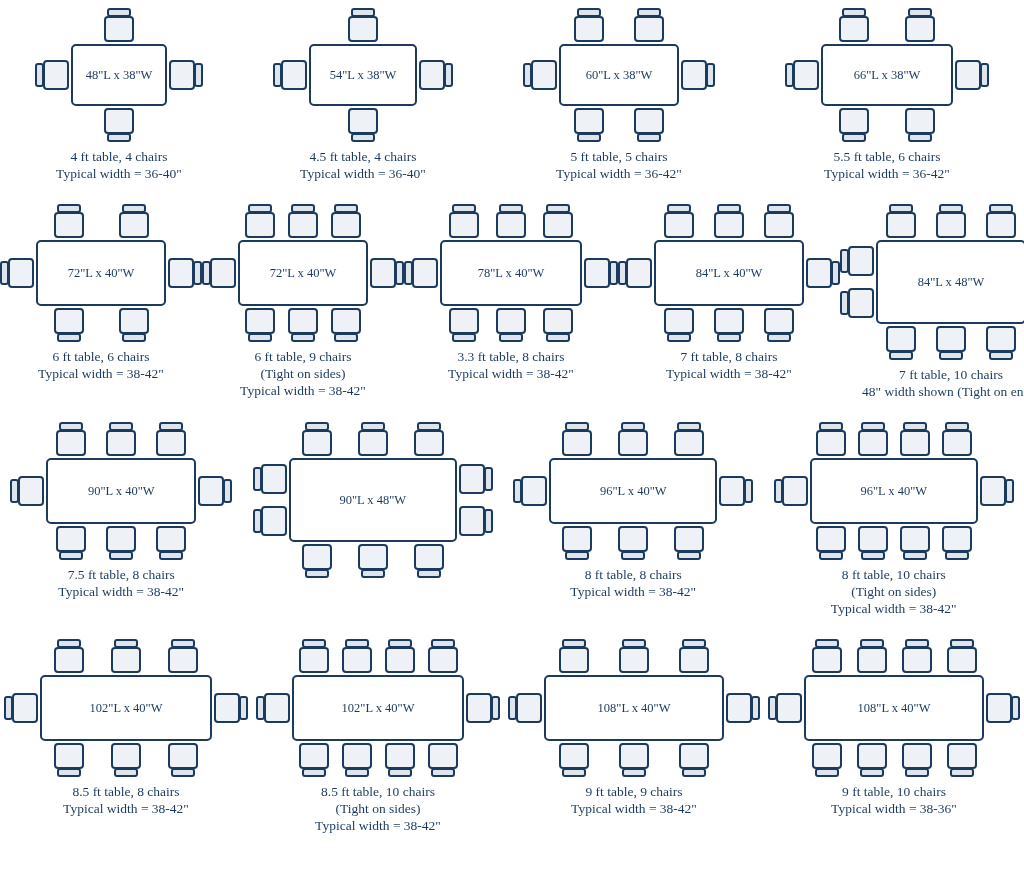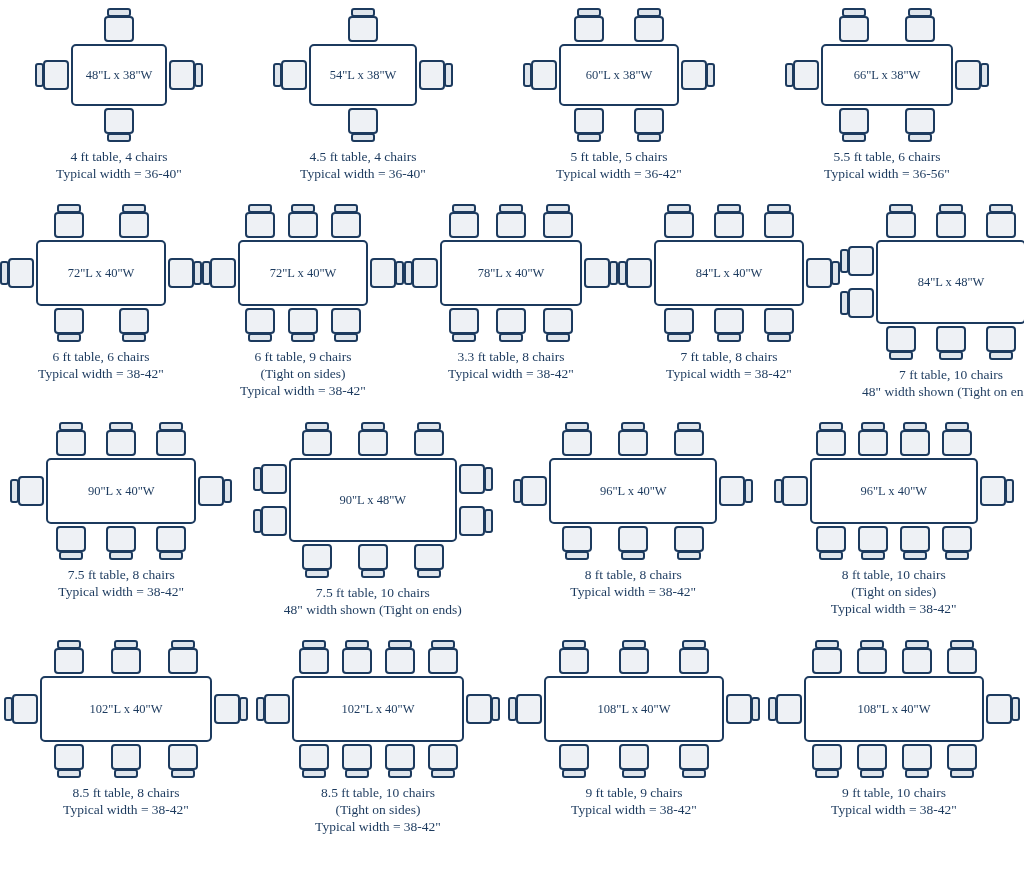--- a/index.html
+++ b/index.html
@@ -201,21 +201,21 @@
             </div>
             <div class="chair right" style="top: 52px; height: 30px; width: 34px; left: 170px;">
               <div class="back"></div>
               <div class="seat"></div>
             </div>
             <div class="tbl" style="left: 36px; top: 36px; width: 132px; height: 62px;">
               <span class="tbl-label">66"L x 38"W</span>
             </div>
           </div>
           <div class="caption">5.5 ft table, 6 chairs
-Typical width = 36-56"</div>
+Typical width = 36-42"</div>
         </div>
       </div>
       <div class="row" style="margin-top: 22px;">
         <div class="cell">
           <div class="diagram" style="width: 202px; height: 138px;">
             <div class="chair top" style="left: 53.5px; width: 30px; height: 34px; top: 0px;">
               <div class="back"></div>
               <div class="seat"></div>
             </div>
             <div class="chair top" style="left: 118.5px; width: 30px; height: 34px; top: 0px;">
@@ -492,22 +492,20 @@
               <div class="seat"></div>
             </div>
             <div class="chair right" style="top: 84px; height: 30px; width: 34px; left: 206px;">
               <div class="back"></div>
               <div class="seat"></div>
             </div>
             <div class="tbl" style="left: 36px; top: 36px; width: 168px; height: 84px;">
               <span class="tbl-label">90"L x 48"W</span>
             </div>
           </div>
-          <div class="caption">7.5 ft table, 10 chairs
-48" width shown (Tight on ends)</div>
         </div>
         <div class="cell">
           <div class="diagram" style="width: 240px; height: 138px;">
             <div class="chair top" style="left: 49px; width: 30px; height: 34px; top: 0px;">
               <div class="back"></div>
               <div class="seat"></div>
             </div>
             <div class="chair top" style="left: 105px; width: 30px; height: 34px; top: 0px;">
               <div class="back"></div>
               <div class="seat"></div>
@@ -767,17 +765,17 @@
             </div>
             <div class="chair right" style="top: 54px; height: 30px; width: 34px; left: 218px;">
               <div class="back"></div>
               <div class="seat"></div>
             </div>
             <div class="tbl" style="left: 36px; top: 36px; width: 180px; height: 66px;">
               <span class="tbl-label">108"L x 40"W</span>
             </div>
           </div>
           <div class="caption">9 ft table, 10 chairs
-Typical width = 38-42"</div>
+Typical width = 38-36"</div>
         </div>
       </div>
     </div>
 </div>
 
 </body></html>

